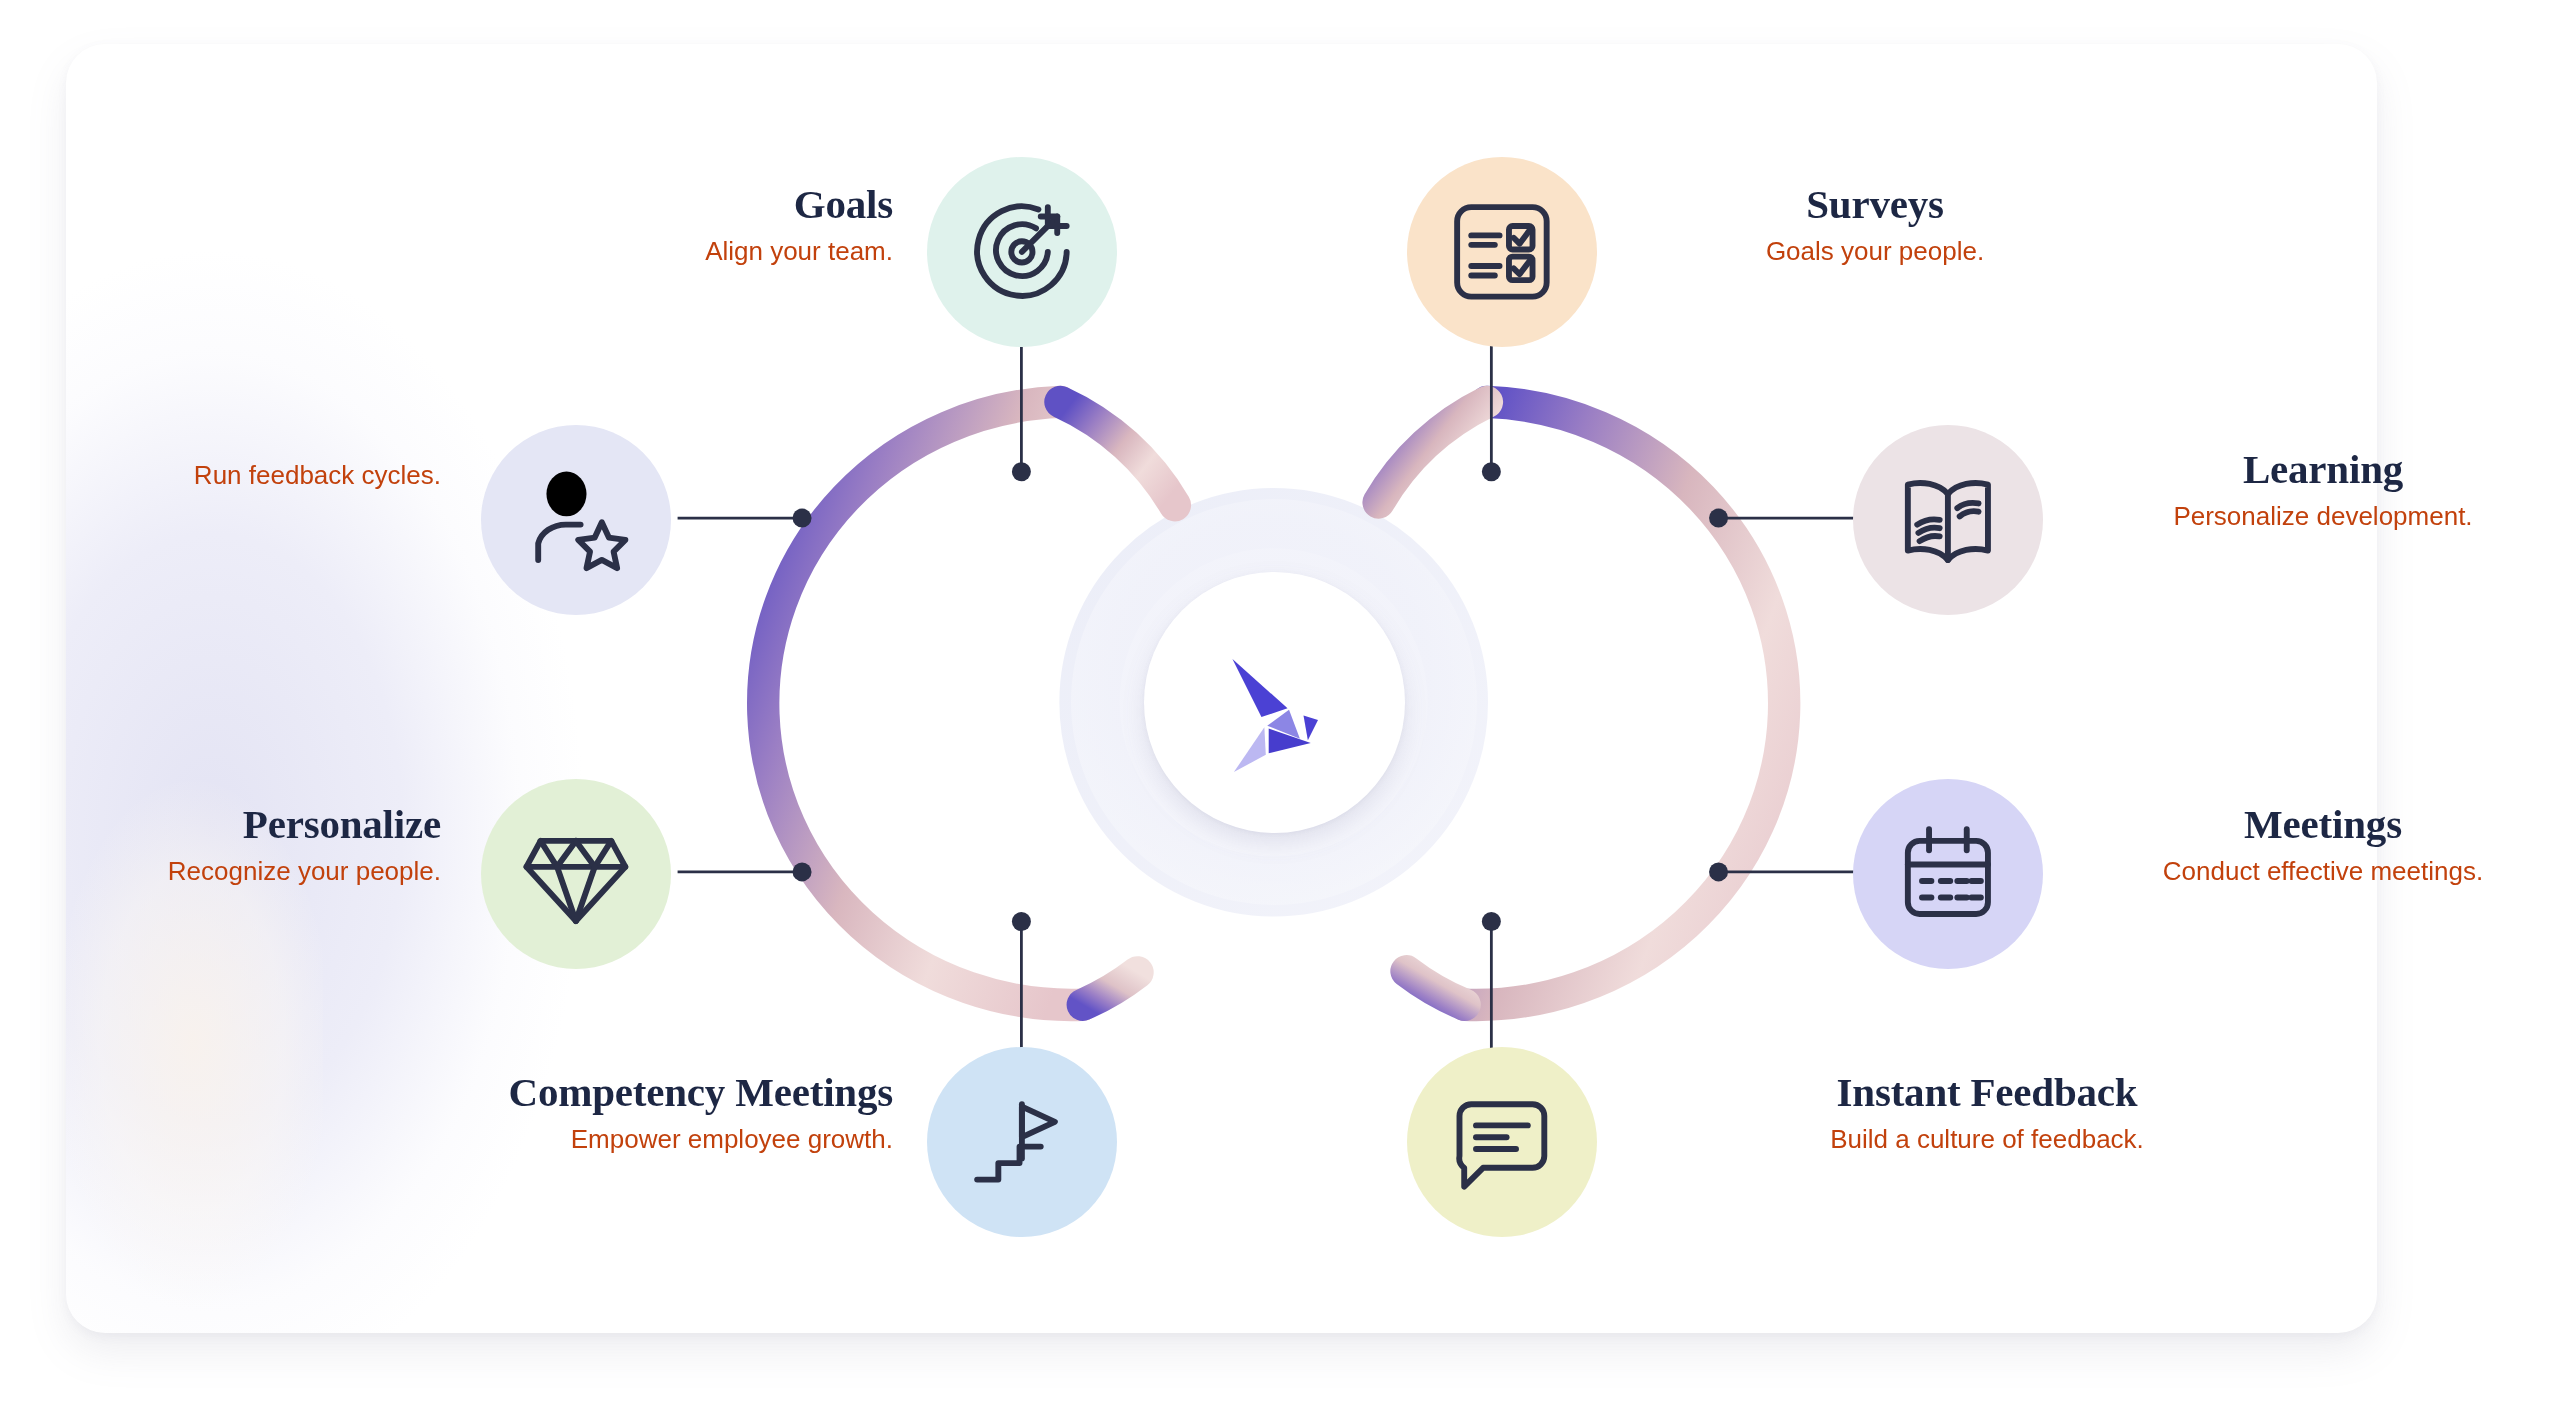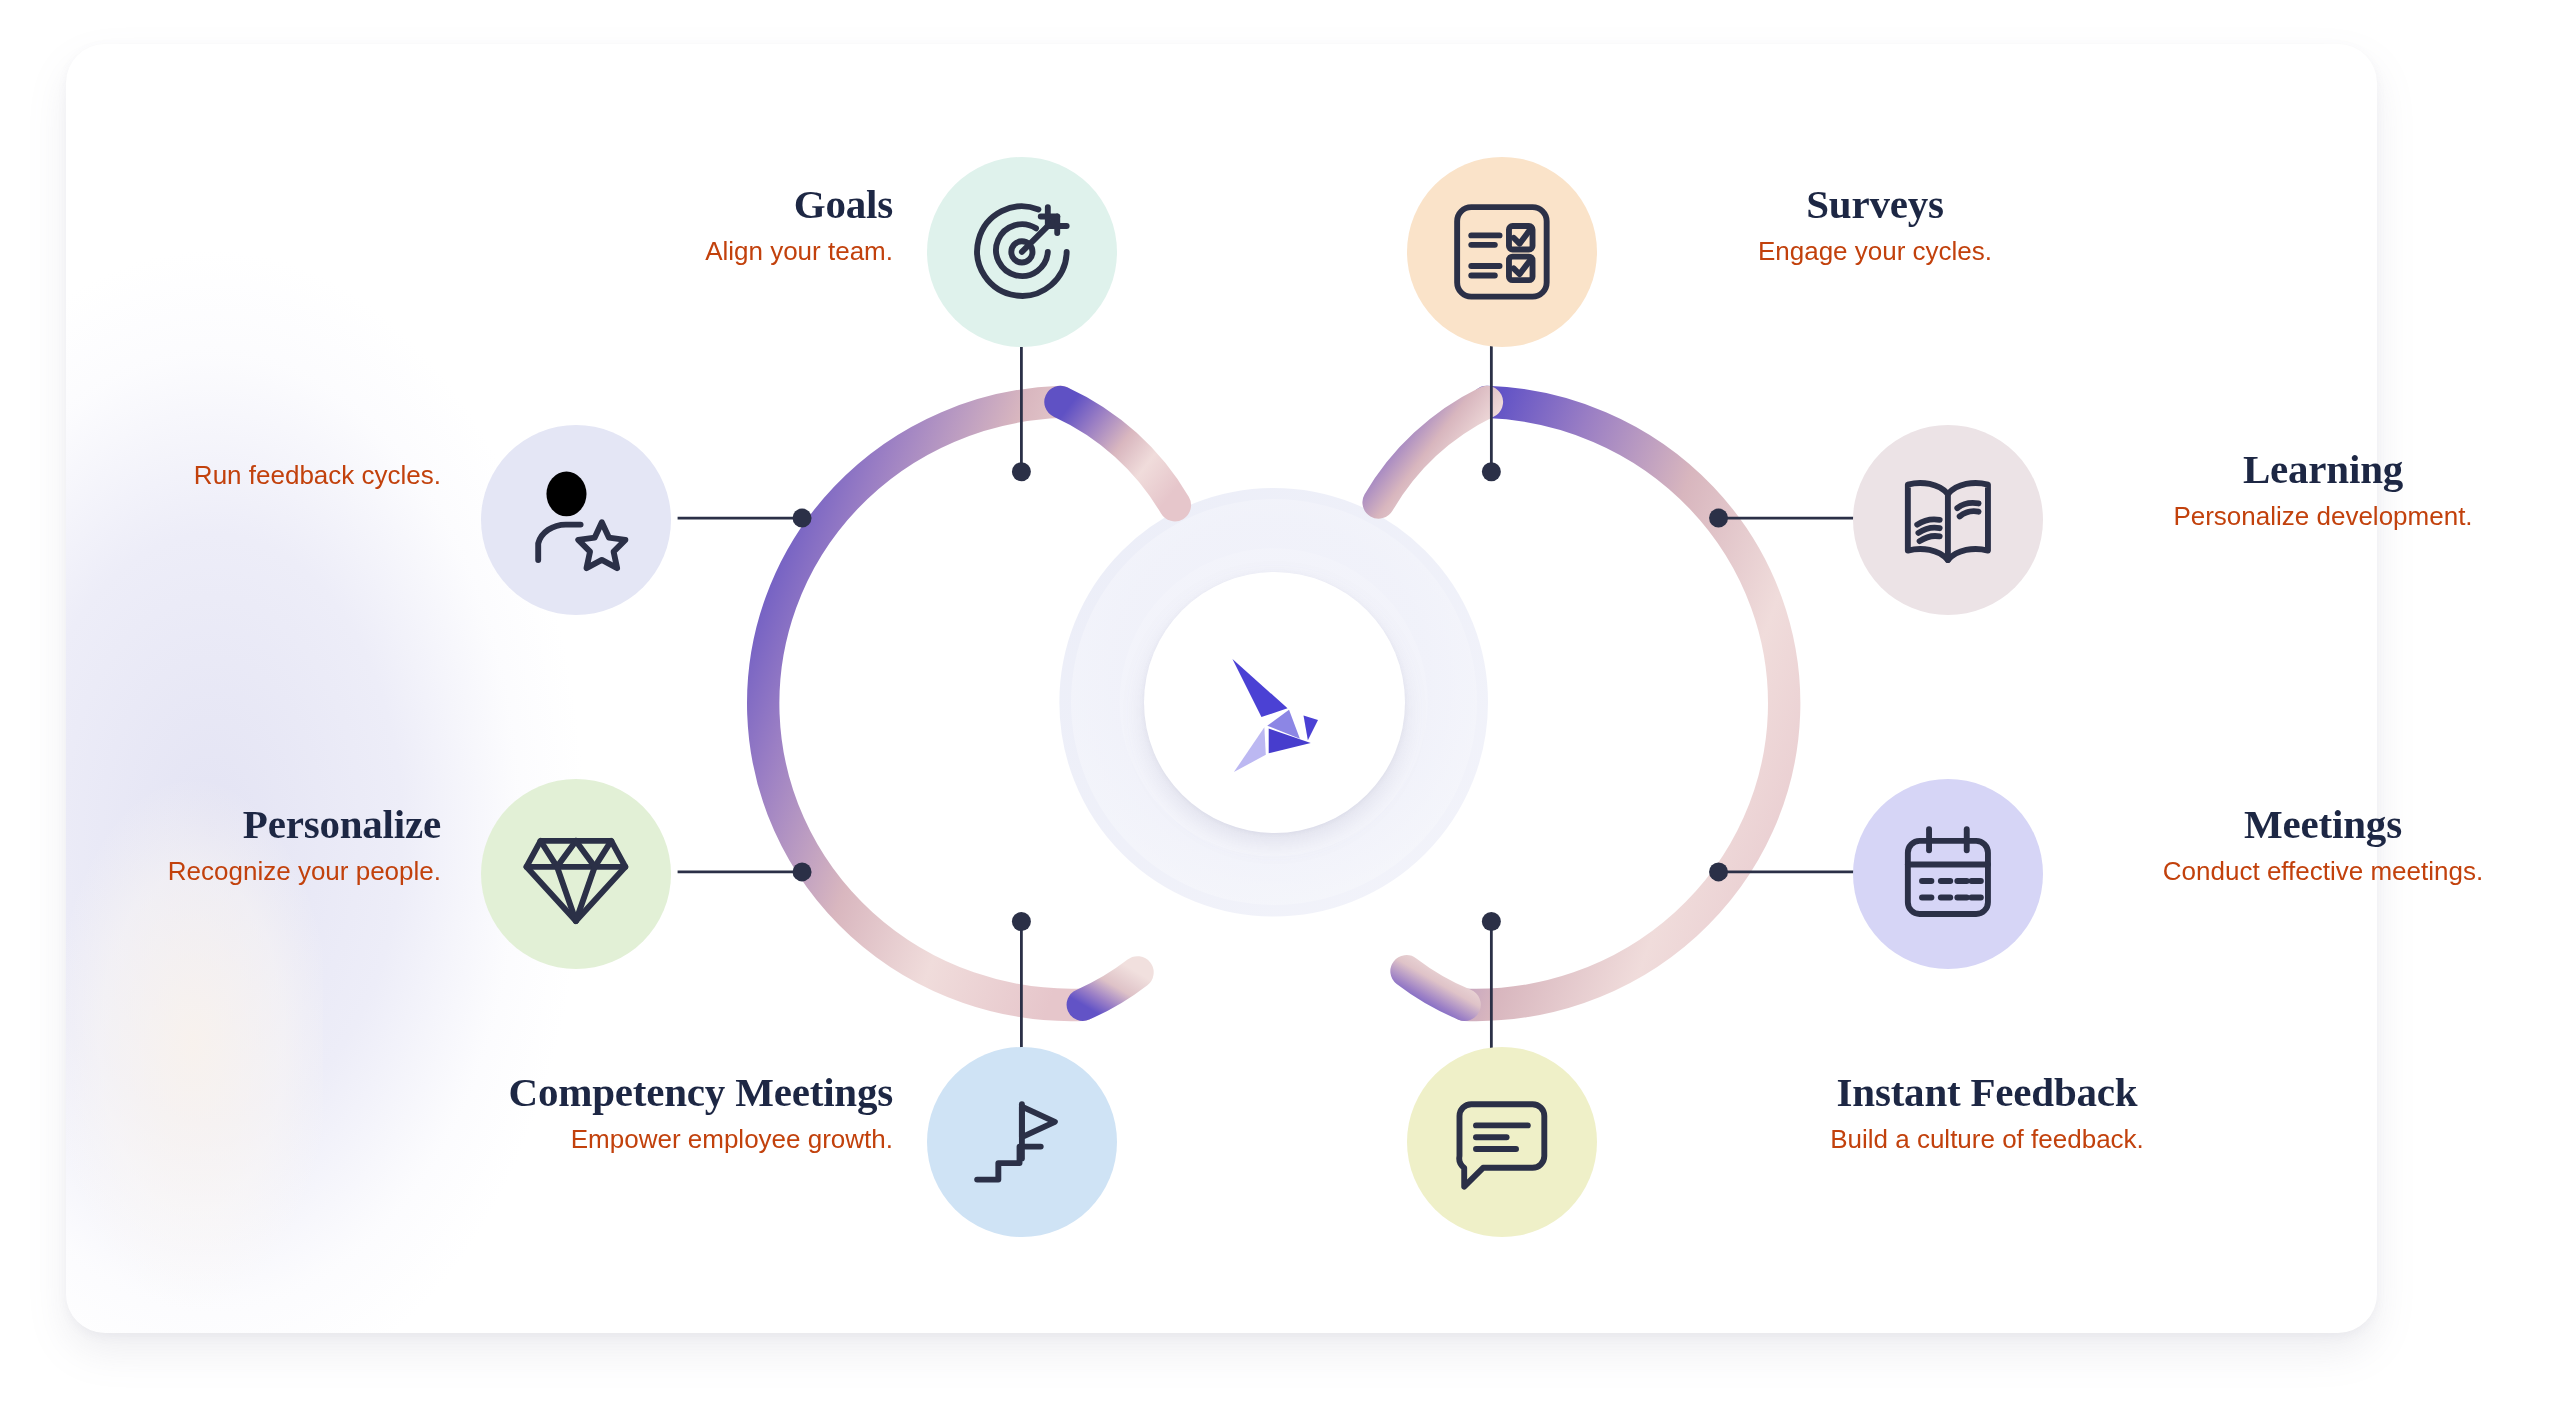--- a/index.html
+++ b/index.html
@@ -329,21 +329,21 @@
     </svg>
   </div>
 
   <div class="label left" style="left:502px; top:184px; width:391px;">
     <div class="title">Goals</div>
     <div class="sub">Align your team.</div>
   </div>
 
   <div class="label right" style="left:1624px; top:184px; width:502px;">
     <div class="title">Surveys</div>
-    <div class="sub">Engage your cycles.</div>
+    <div class="sub">Goals your people.</div>
   </div>
 
   <div class="label left" style="left:45px; top:449px; width:396px;">
     <div class="sub">Run feedback cycles.</div>
   </div>
 
   <div class="label right" style="left:2072px; top:449px; width:502px;">
     <div class="title">Learning</div>
     <div class="sub">Personalize development.</div>
   </div>

